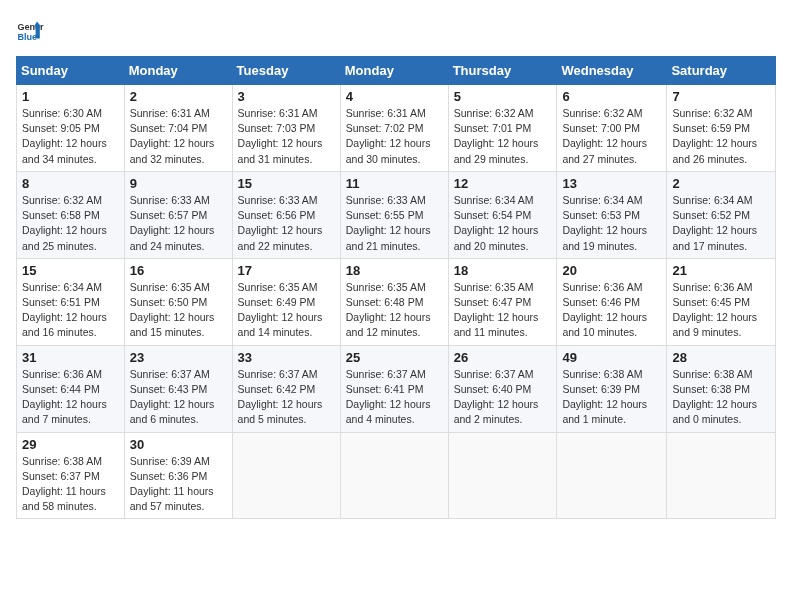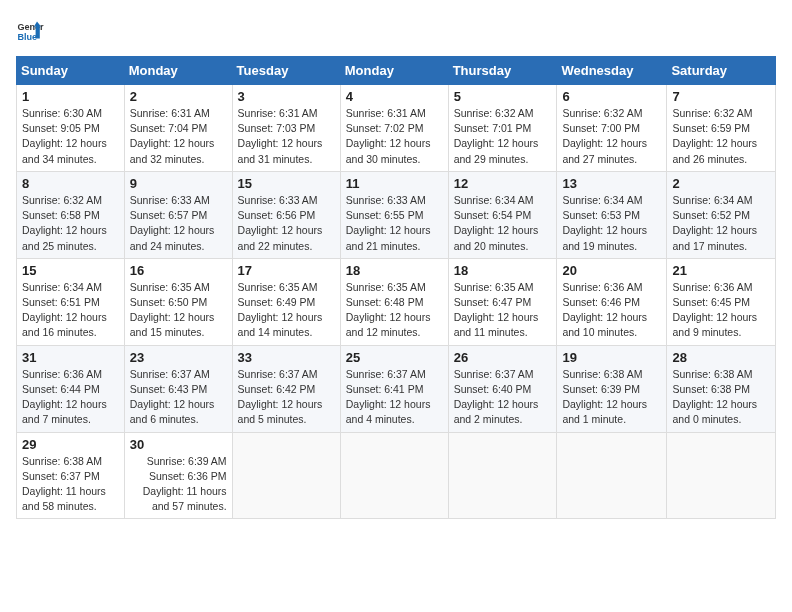--- a/index.html
+++ b/index.html
@@ -292,21 +292,21 @@
 and 4 minutes.</div>
         </td>
         <td>
           <span class="day-num">26</span>
           <div class="day-info" style="white-space: pre-line;">Sunrise: 6:37 AM
 Sunset: 6:40 PM
 Daylight: 12 hours
 and 2 minutes.</div>
         </td>
         <td>
-          <span class="day-num">19</span>
+          <span class="day-num">49</span>
           <div class="day-info" style="white-space: pre-line;">Sunrise: 6:38 AM
 Sunset: 6:39 PM
 Daylight: 12 hours
 and 1 minute.</div>
         </td>
         <td>
           <span class="day-num">28</span>
           <div class="day-info" style="white-space: pre-line;">Sunrise: 6:38 AM
 Sunset: 6:38 PM
 Daylight: 12 hours
@@ -316,21 +316,21 @@
       <tr>
         <td>
           <span class="day-num">29</span>
           <div class="day-info" style="white-space: pre-line;">Sunrise: 6:38 AM
 Sunset: 6:37 PM
 Daylight: 11 hours
 and 58 minutes.</div>
         </td>
         <td>
           <span class="day-num">30</span>
-          <div class="day-info" style="white-space: pre-line; text-align: right;">Sunrise: 6:39 AM
+          <div class="day-info" style="white-space: pre-line;">Sunrise: 6:39 AM
 Sunset: 6:36 PM
 Daylight: 11 hours
 and 57 minutes.</div>
         </td>
         <td class="empty"></td>
         <td class="empty"></td>
         <td class="empty"></td>
         <td class="empty"></td>
         <td class="empty"></td>
       </tr>

